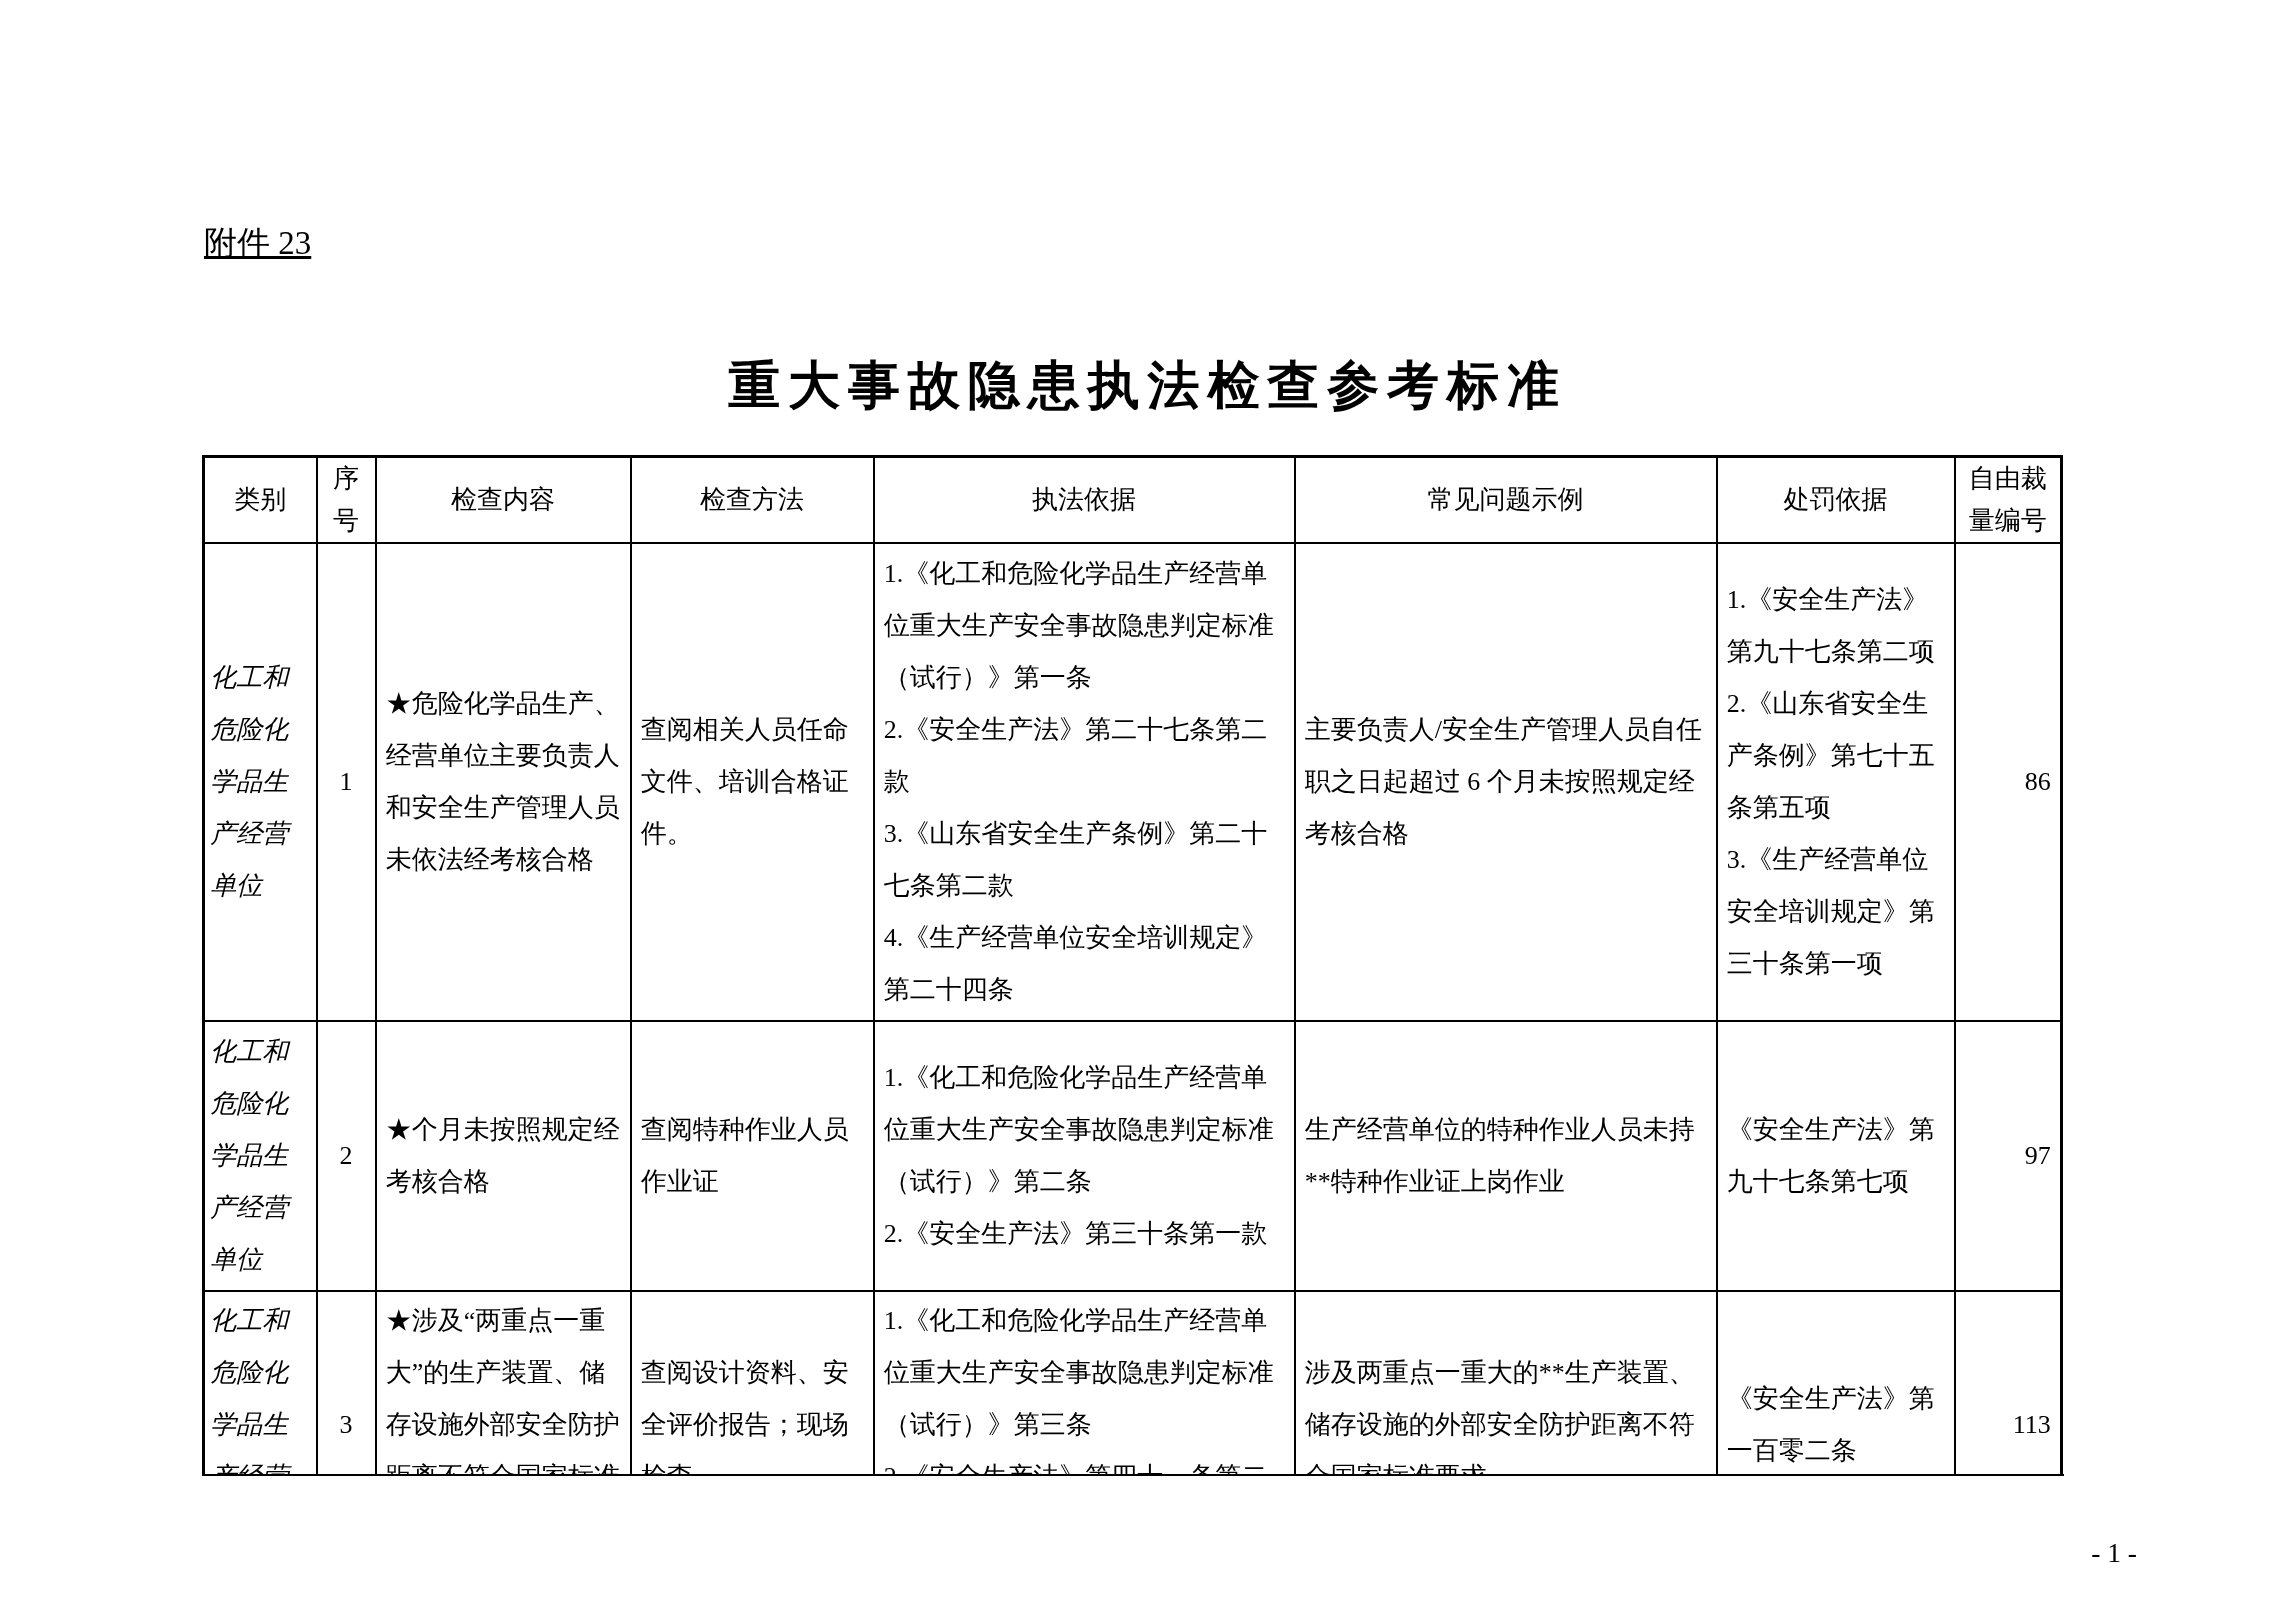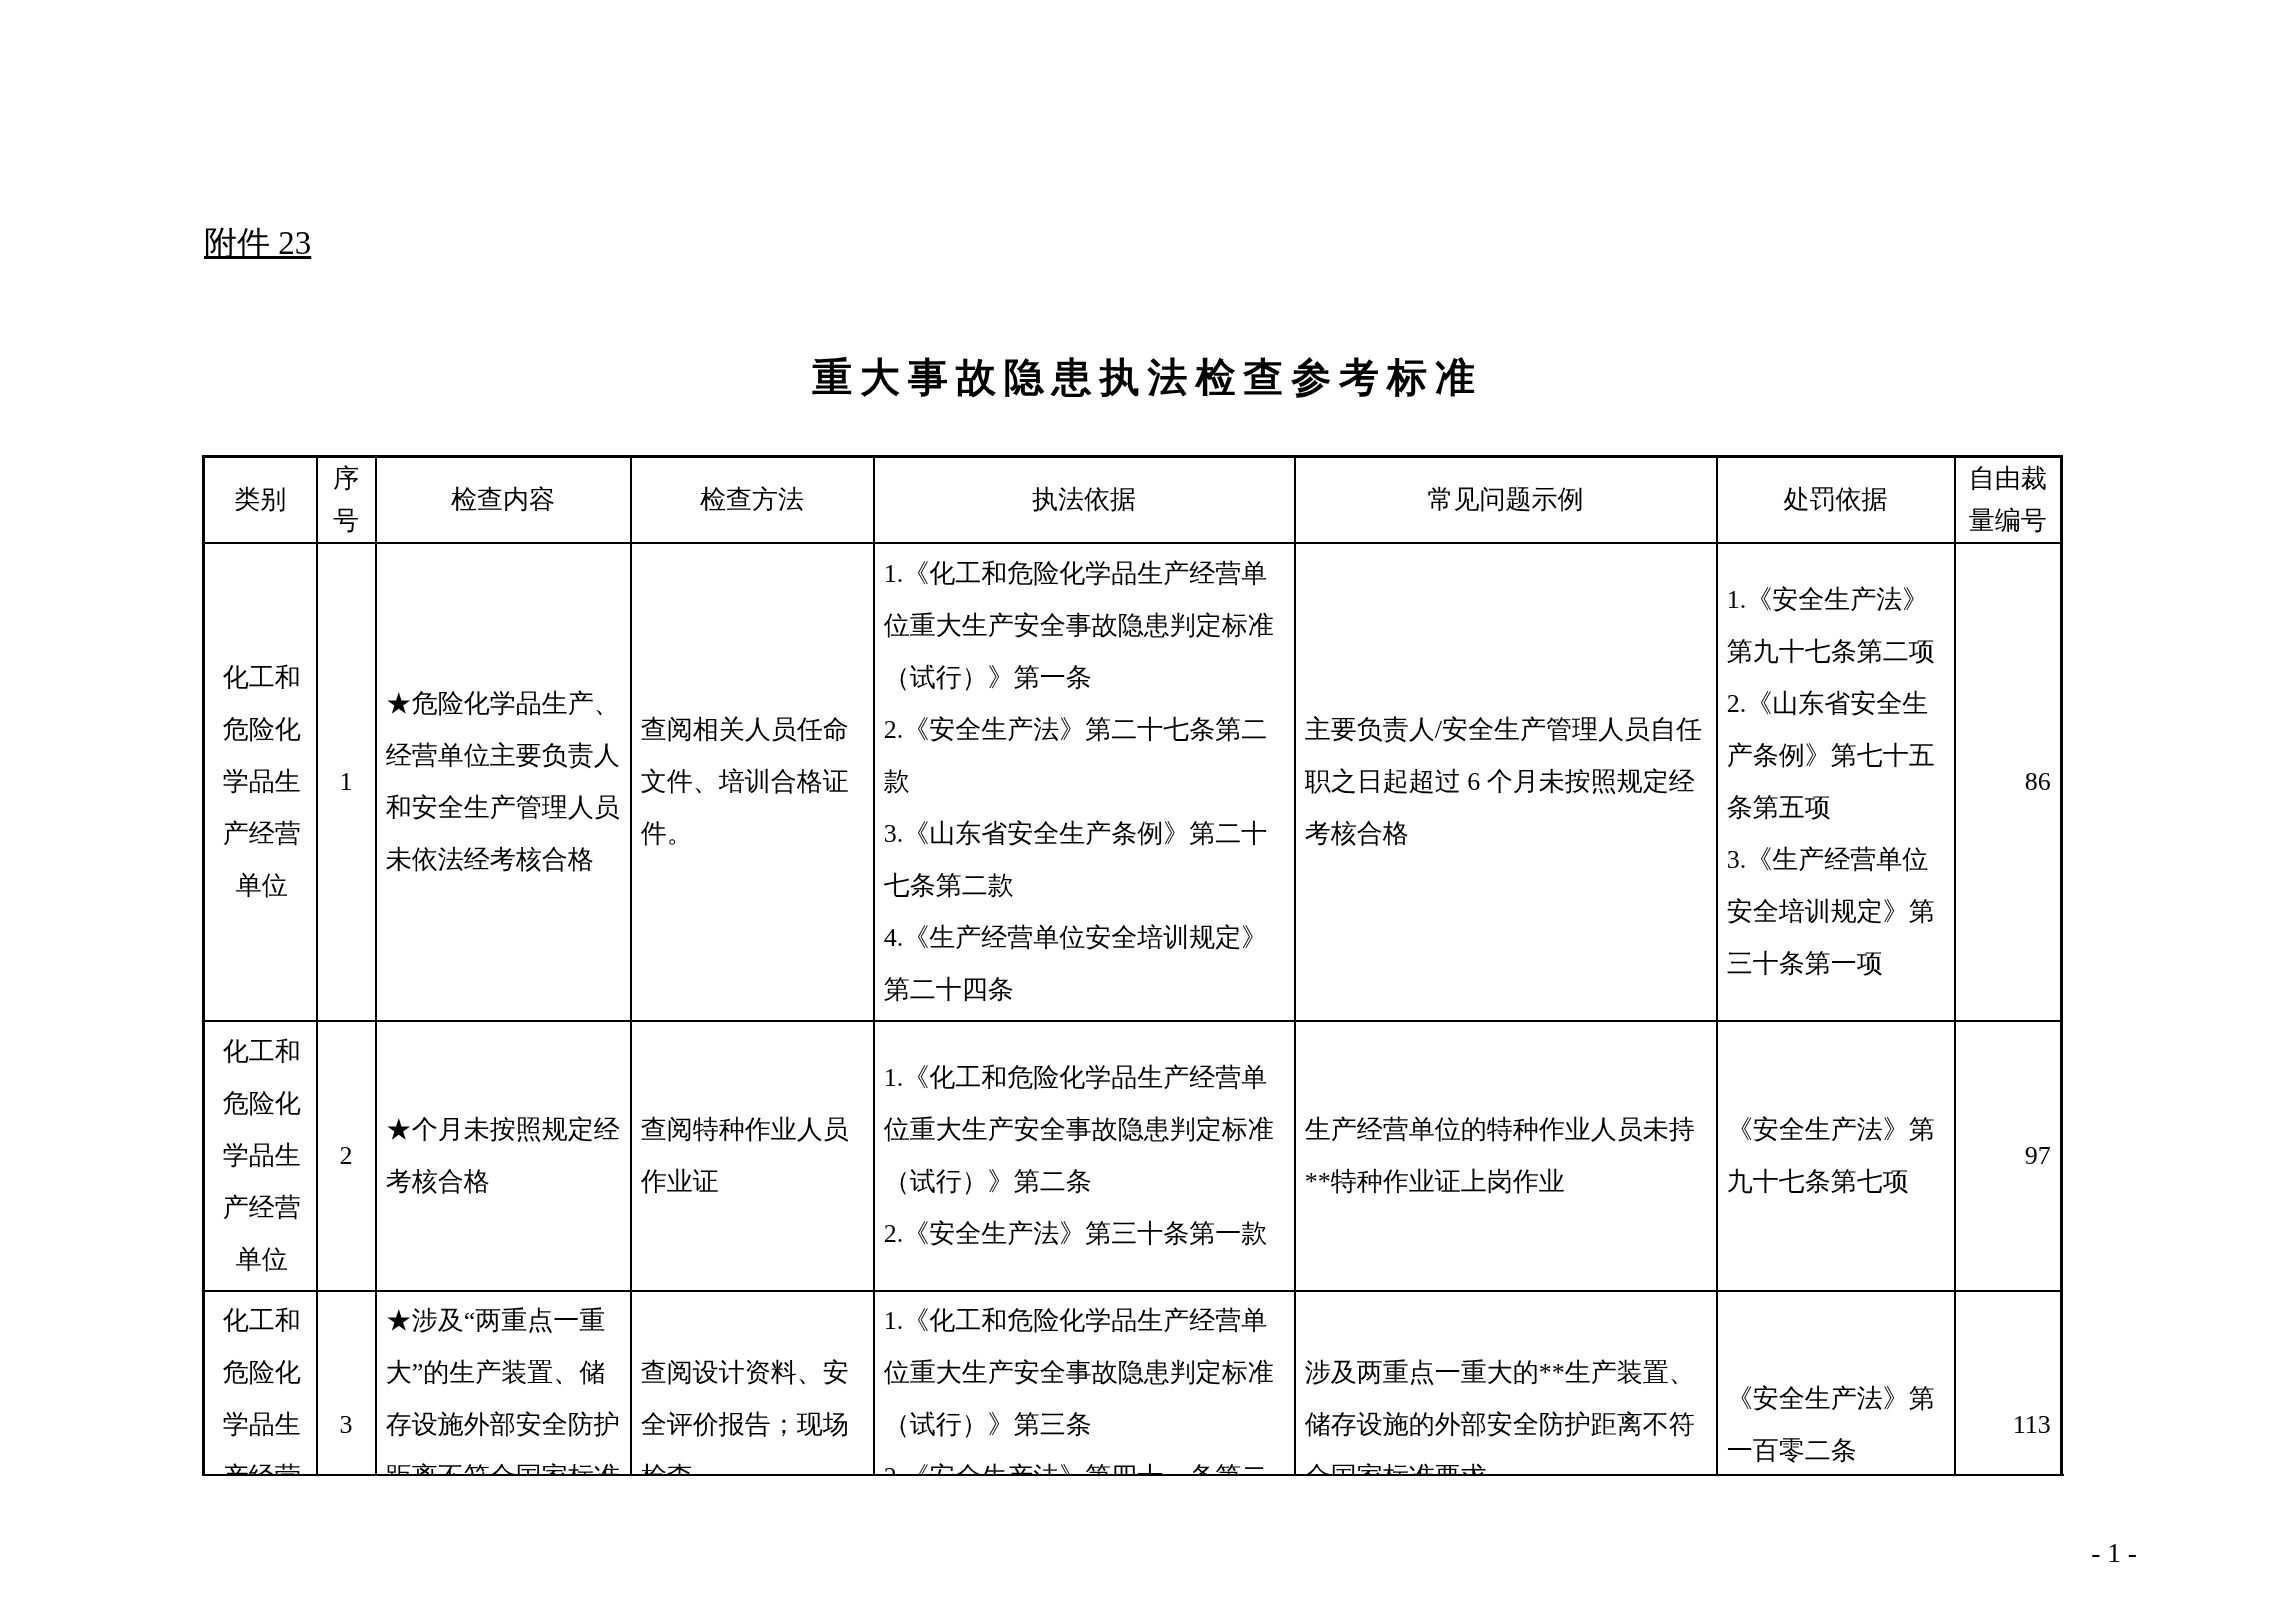--- a/index.html
+++ b/index.html
@@ -8,21 +8,21 @@
     background:#ffffff; color:#000;
     font-family:"Liberation Serif","DejaVu Serif",serif;
     overflow:hidden;
   }
   .attachment {
     position:absolute; left:204px; top:224px;
     font-size:33px; line-height:39px;text-decoration:underline;
   }
   .doc-title {
     position:absolute; left:0; top:319px; width:2295px;
-    text-align:center; font-size:40px; font-weight:bold;
+    text-align:center; font-size:52px; font-weight:bold;
     letter-spacing:7.9px; line-height:63px;
   }
   .table-wrap {
     position:absolute; left:202px; top:455px;
     width:1862px; height:1021px; overflow:hidden;
     border-bottom:2.6px solid #000; box-sizing:border-box;
   }
   table.doc-table {
     border-collapse:collapse; table-layout:fixed;
     width:1859px; border:3.3px solid #000;
@@ -36,21 +36,21 @@
     box-sizing:border-box;
   }
   .doc-table th {
     text-align:center; line-height:42px; padding:0 6.5px;
   }
   tr.hr  { height:85px; }
   tr.hr th { border-bottom:2.6px solid #000; }
   tr.r1  { height:363px; }
   tr.r2  { height:209px; }
   tr.r3  { height:213px; }
-  td.c-cat  { text-align:center; padding-left:5.2px; padding-right:2px; }
+  td.c-cat  { text-align:left; padding-left:5.2px; padding-right:2px;font-style:italic; }
   td.c-no   { text-align:center; }
   td.c-disc { text-align:right;margin-left:48px; }
   .pagenum {
     position:absolute; top:1537px; right:158px;
     font-size:27.5px; line-height:31px;
   }
 </style>
 </head>
 <body>
 

